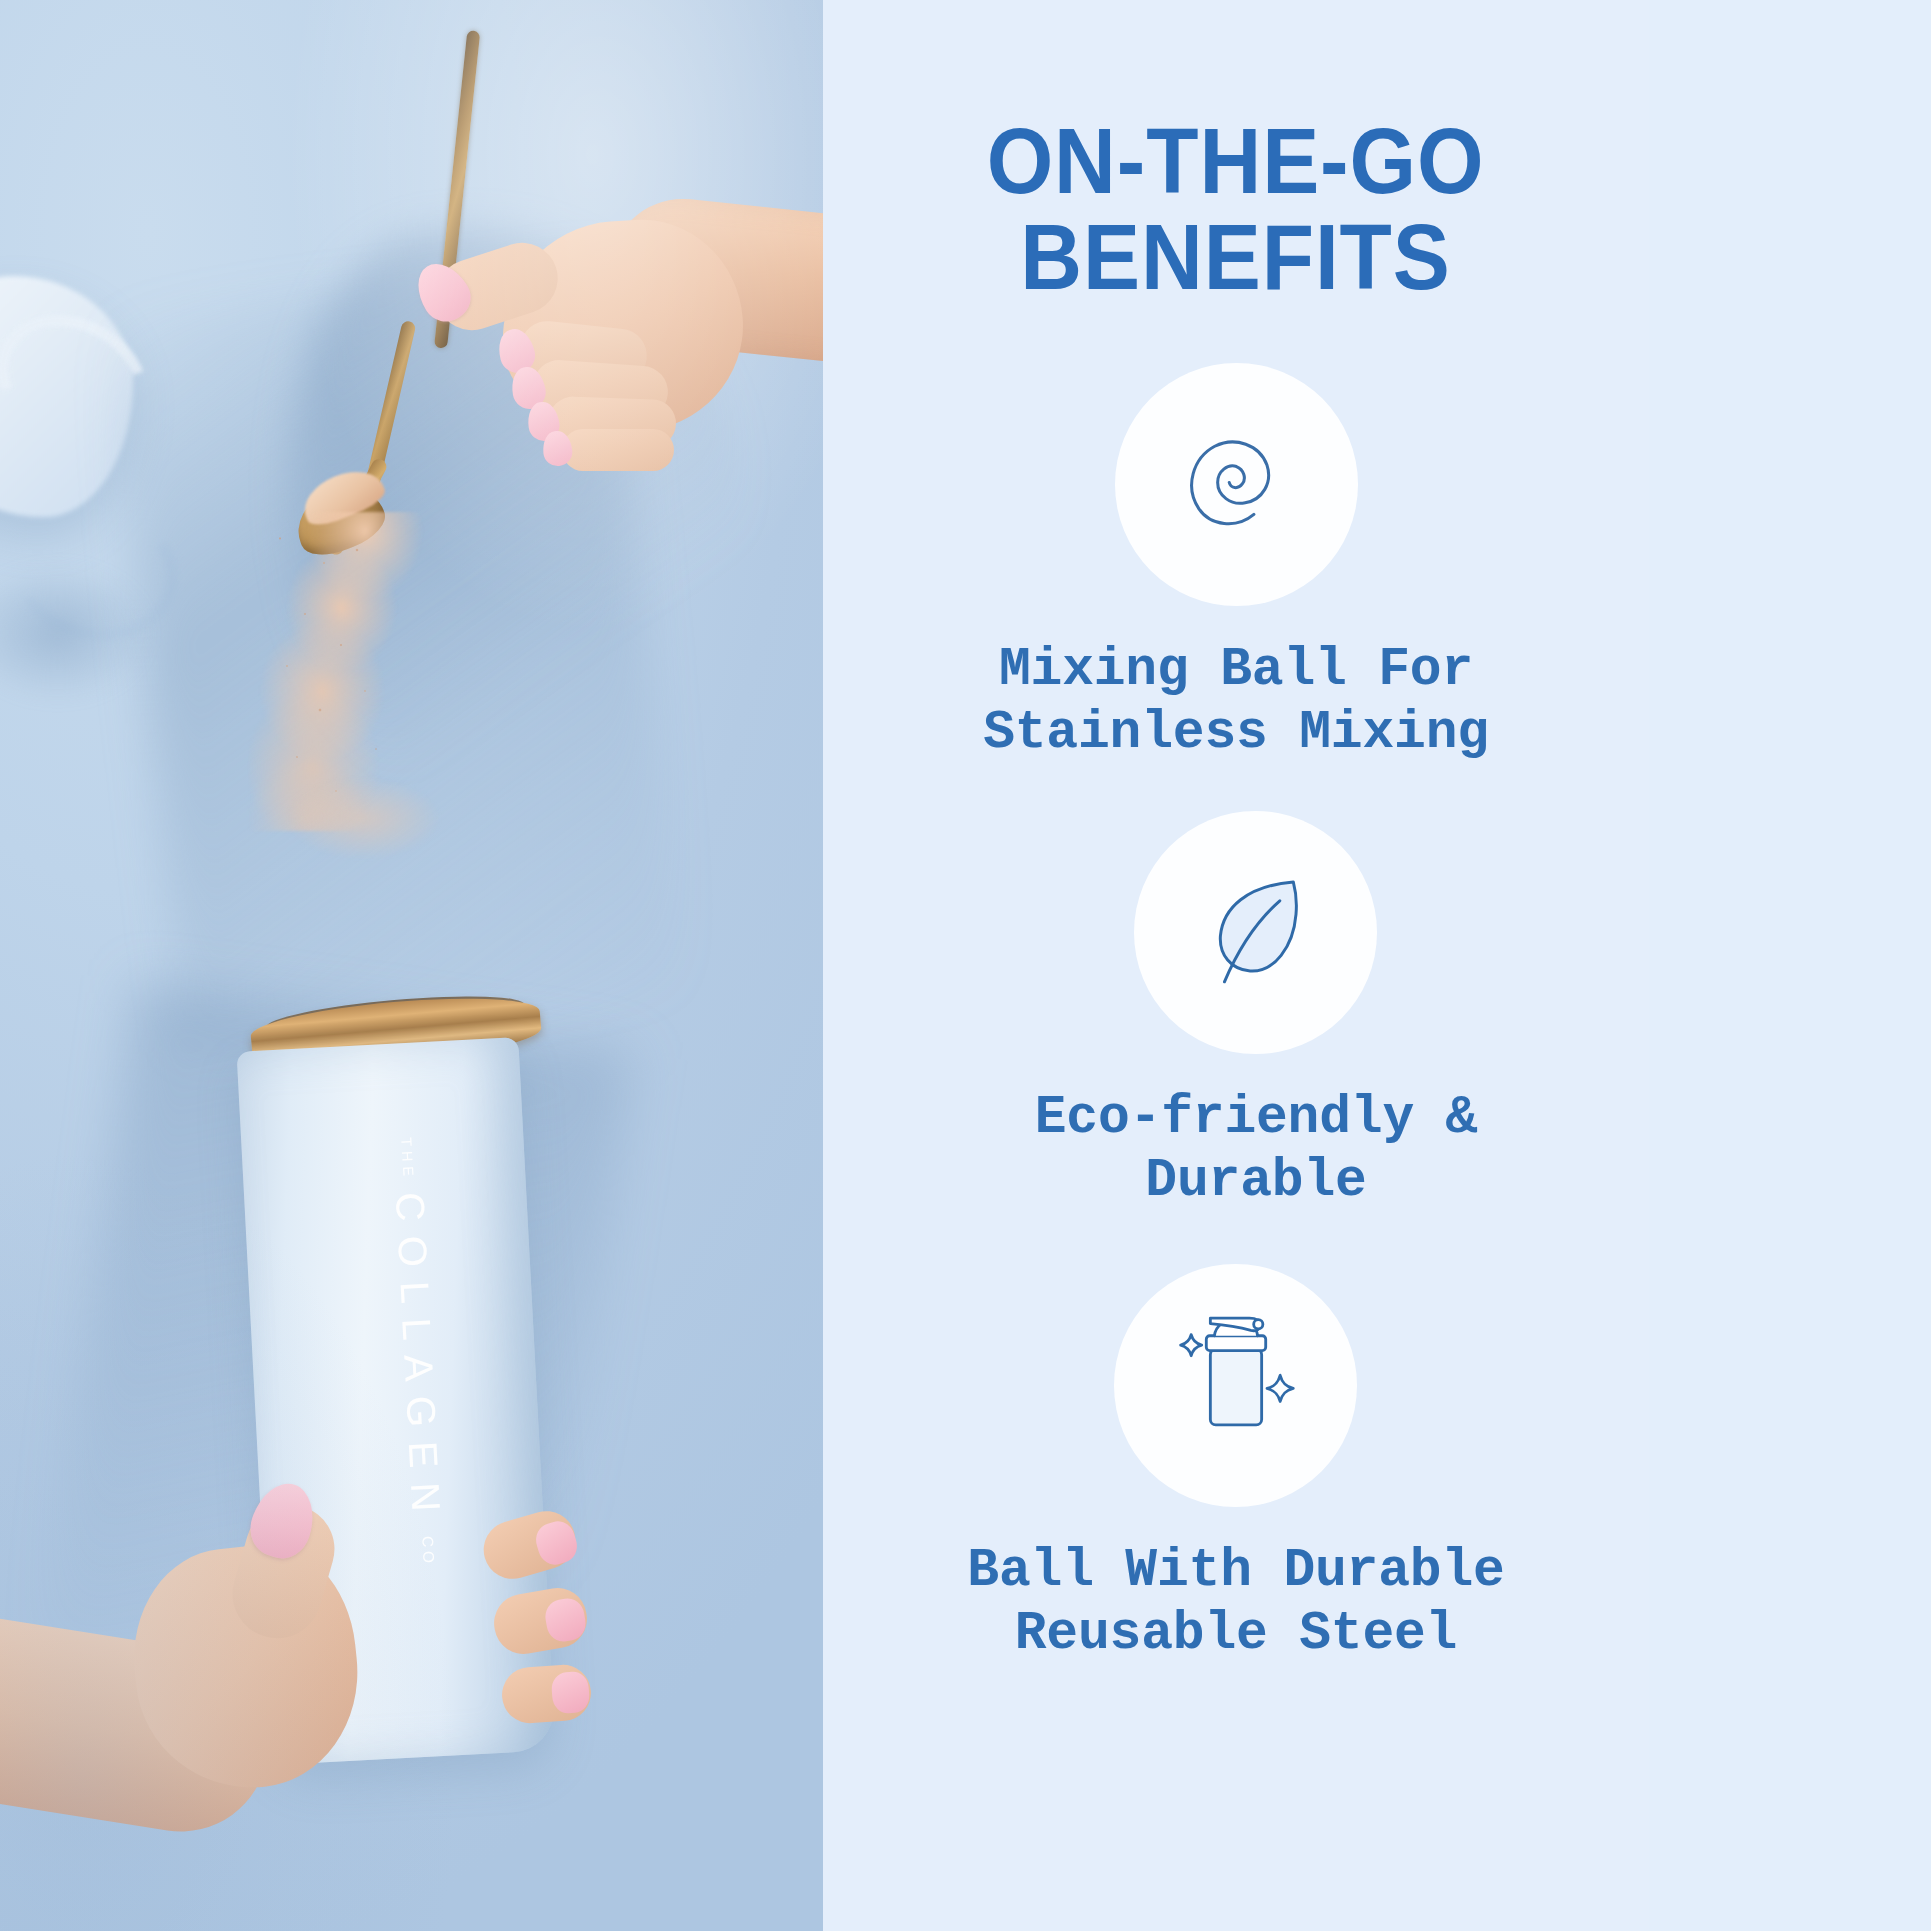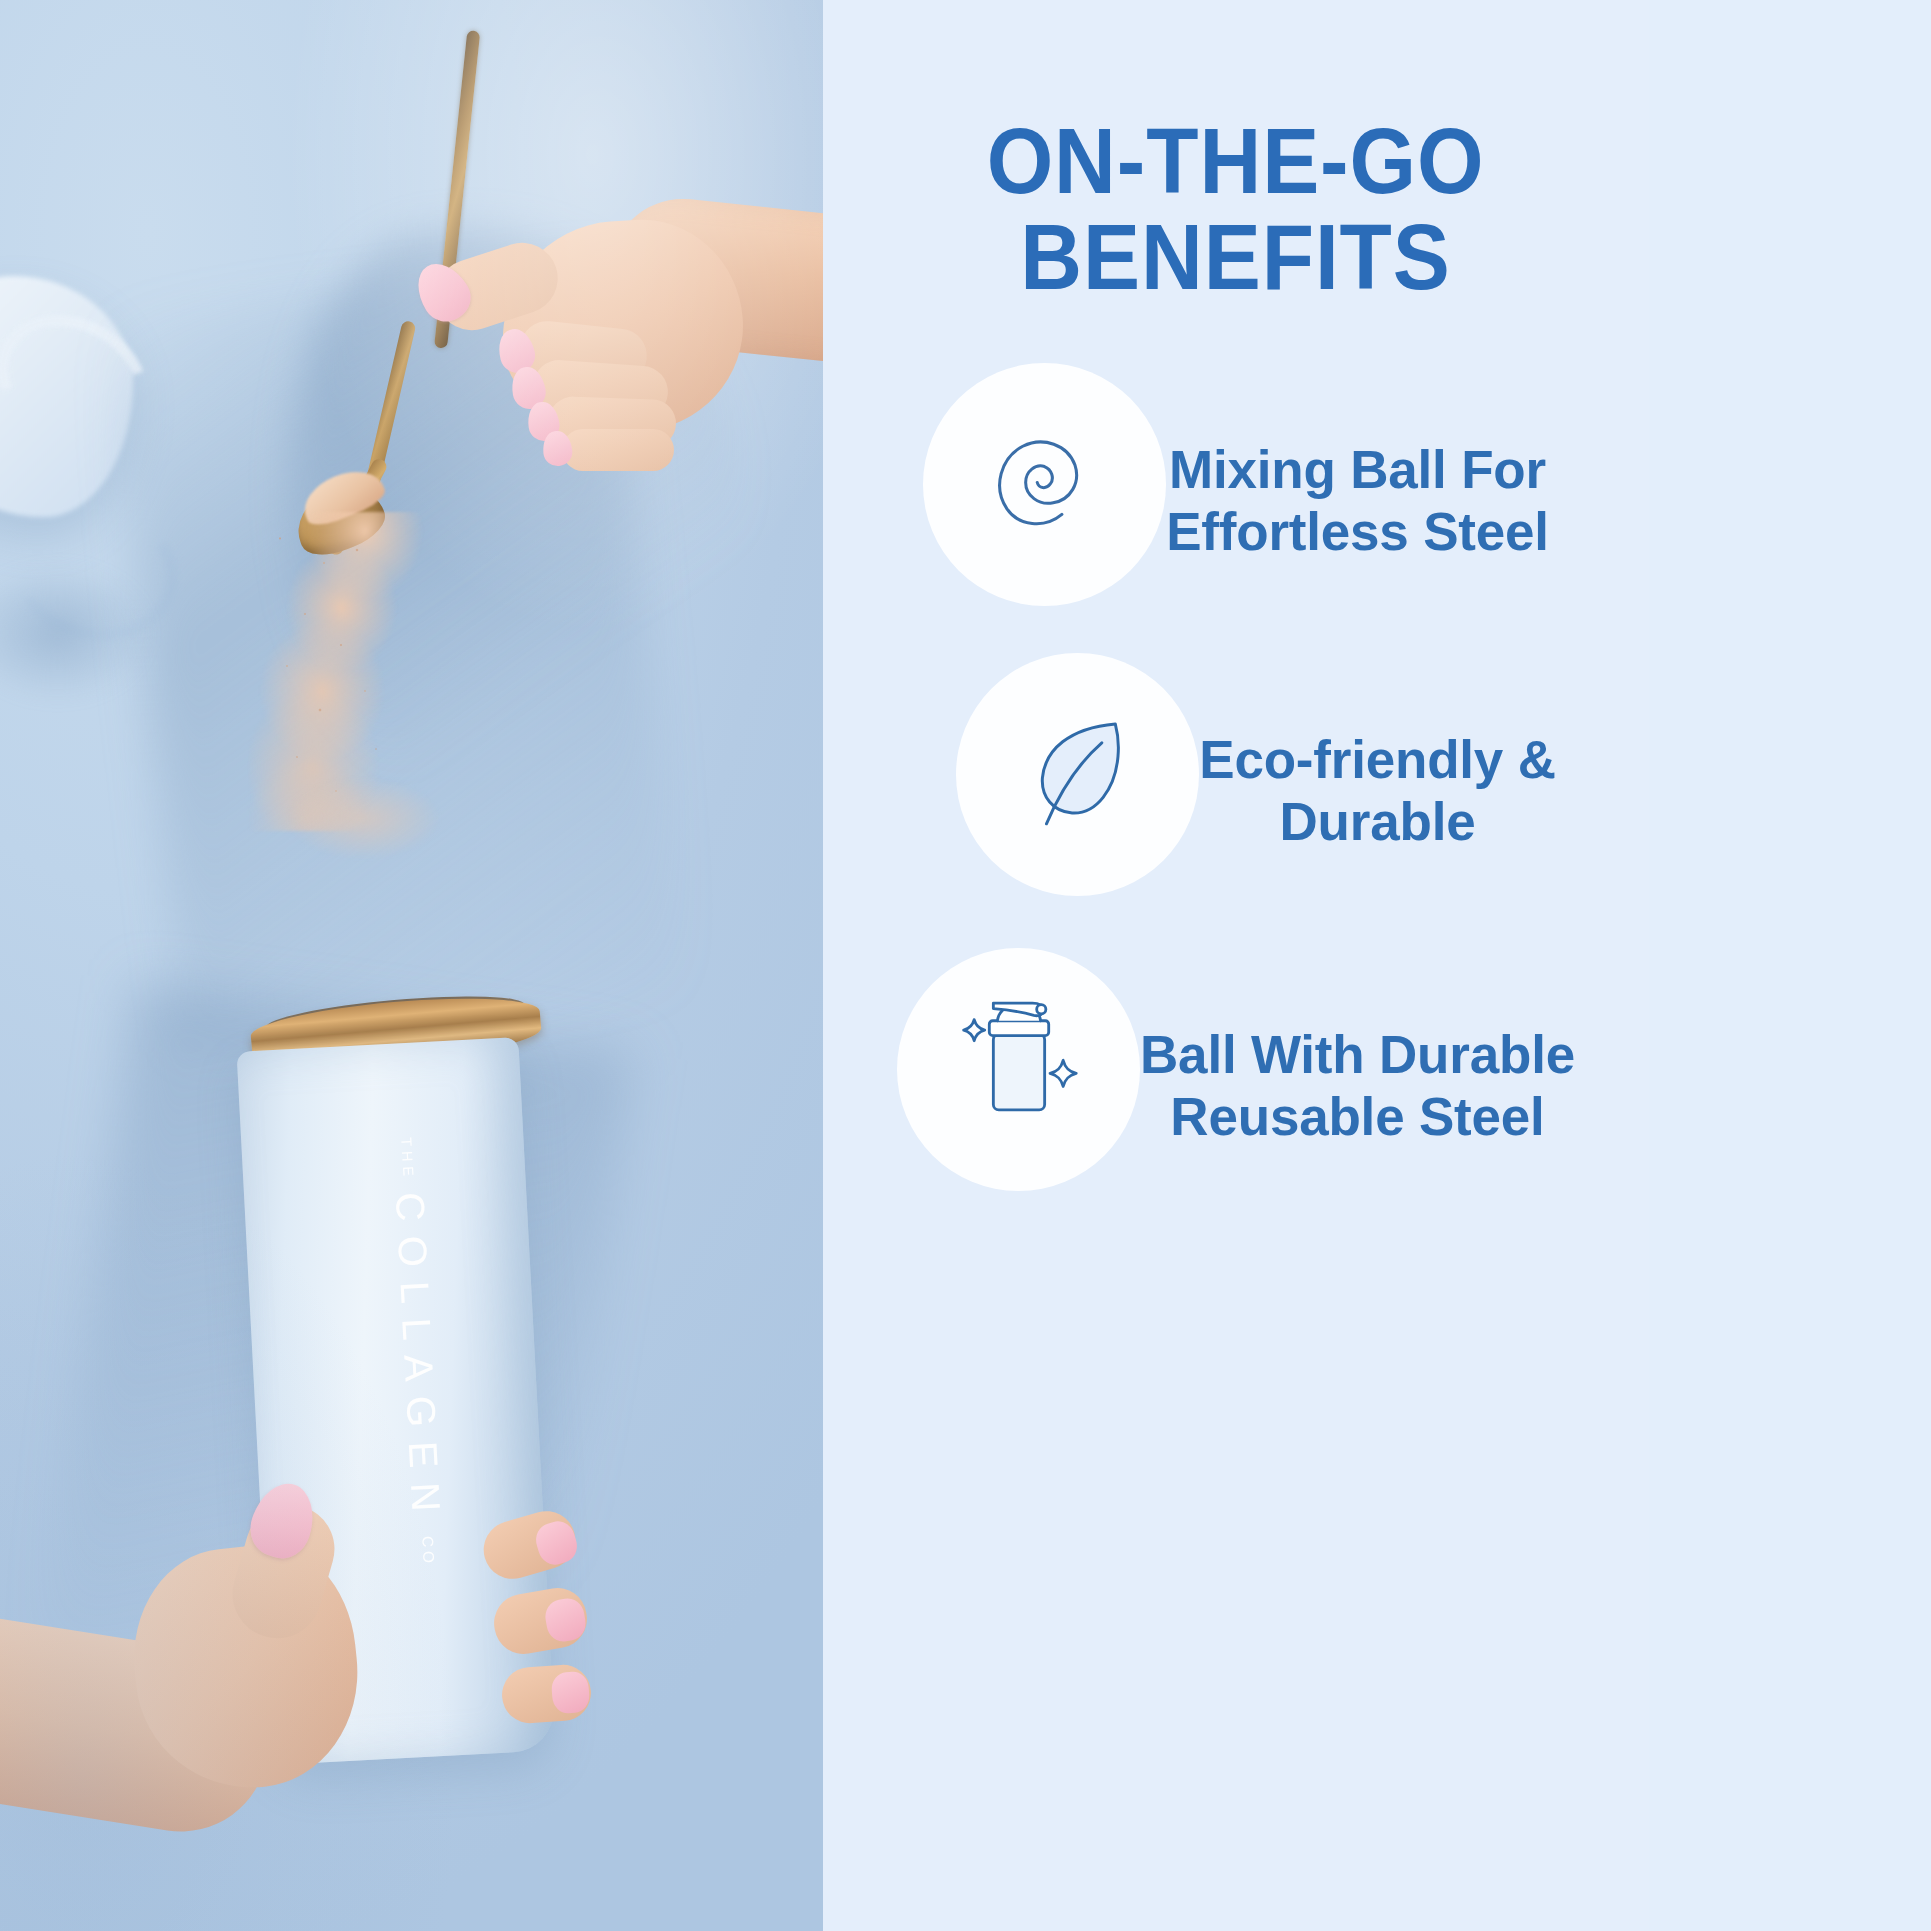--- a/index.html
+++ b/index.html
@@ -273,22 +273,23 @@
     font-weight:700;
     font-size:93px;
     line-height:1.03;
     letter-spacing:1px;
     transform:scaleX(.92);
     margin:0 0 54px 0;
   }
   .headline .l{display:block;}
 
   .benefit{
-    display:flex;flex-direction:row;align-items:center;
+    display:flex;flex-direction:column;align-items:center;
     margin-bottom:5.8px;
+    font-family:Liberation Mono, monospace;
   }
   .icon-circle{
     width:243px;height:243px;border-radius:50%;
     background:#fdfeff;
     display:flex;align-items:center;justify-content:center;
     box-shadow:0 0 0 0 rgba(0,0,0,0);
   }
   .benefit-caption{
     margin-top:33px;
     text-align:center;
@@ -385,21 +386,21 @@
         <span>
           <svg width="145" height="145" viewBox="0 0 100 100" fill="none" stroke="#3a6ea8" stroke-width="2.1" stroke-linecap="round">
             <path d="M62 72 C50 82, 32 80, 24 68 C14 53, 20 33, 35 25 C49 18, 66 24, 71 38
                      C75 50, 68 62, 56 64 C46 66, 37 59, 37 50 C37 42, 44 37, 50 39
                      C55 41, 57 47, 54 51 C51 55, 46 54, 45 50"></path>
           </svg>
         </span>
       </div>
       <div class="benefit-caption">
         <span class="ln">Mixing Ball For</span>
-        <span class="ln">Effortless Steel</span>
+        <span class="ln">Stainless Mixing</span>
       </div>
     </div>
 
     <div class="benefit b2">
       <div class="icon-circle">
         <span>
           <svg width="135" height="135" viewBox="0 0 100 100" fill="none" stroke="#2f6aa8" stroke-width="2.2" stroke-linecap="round" stroke-linejoin="round">
             <path d="M78 14 C44 17, 26 33, 24 54 C23 68, 32 79, 46 80 C64 81, 78 62, 80 38
                      C80.8 29, 79.6 20, 78 14 Z" fill="#e4eefb"></path>
             <path d="M68 28 C52 42, 38 62, 27 88"></path>

